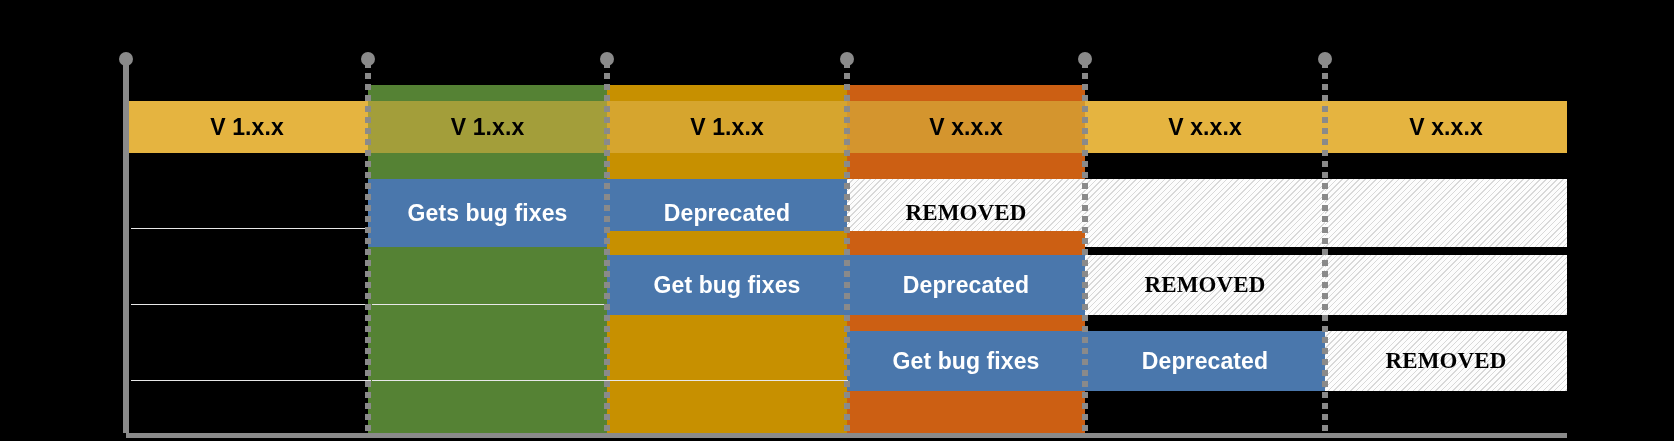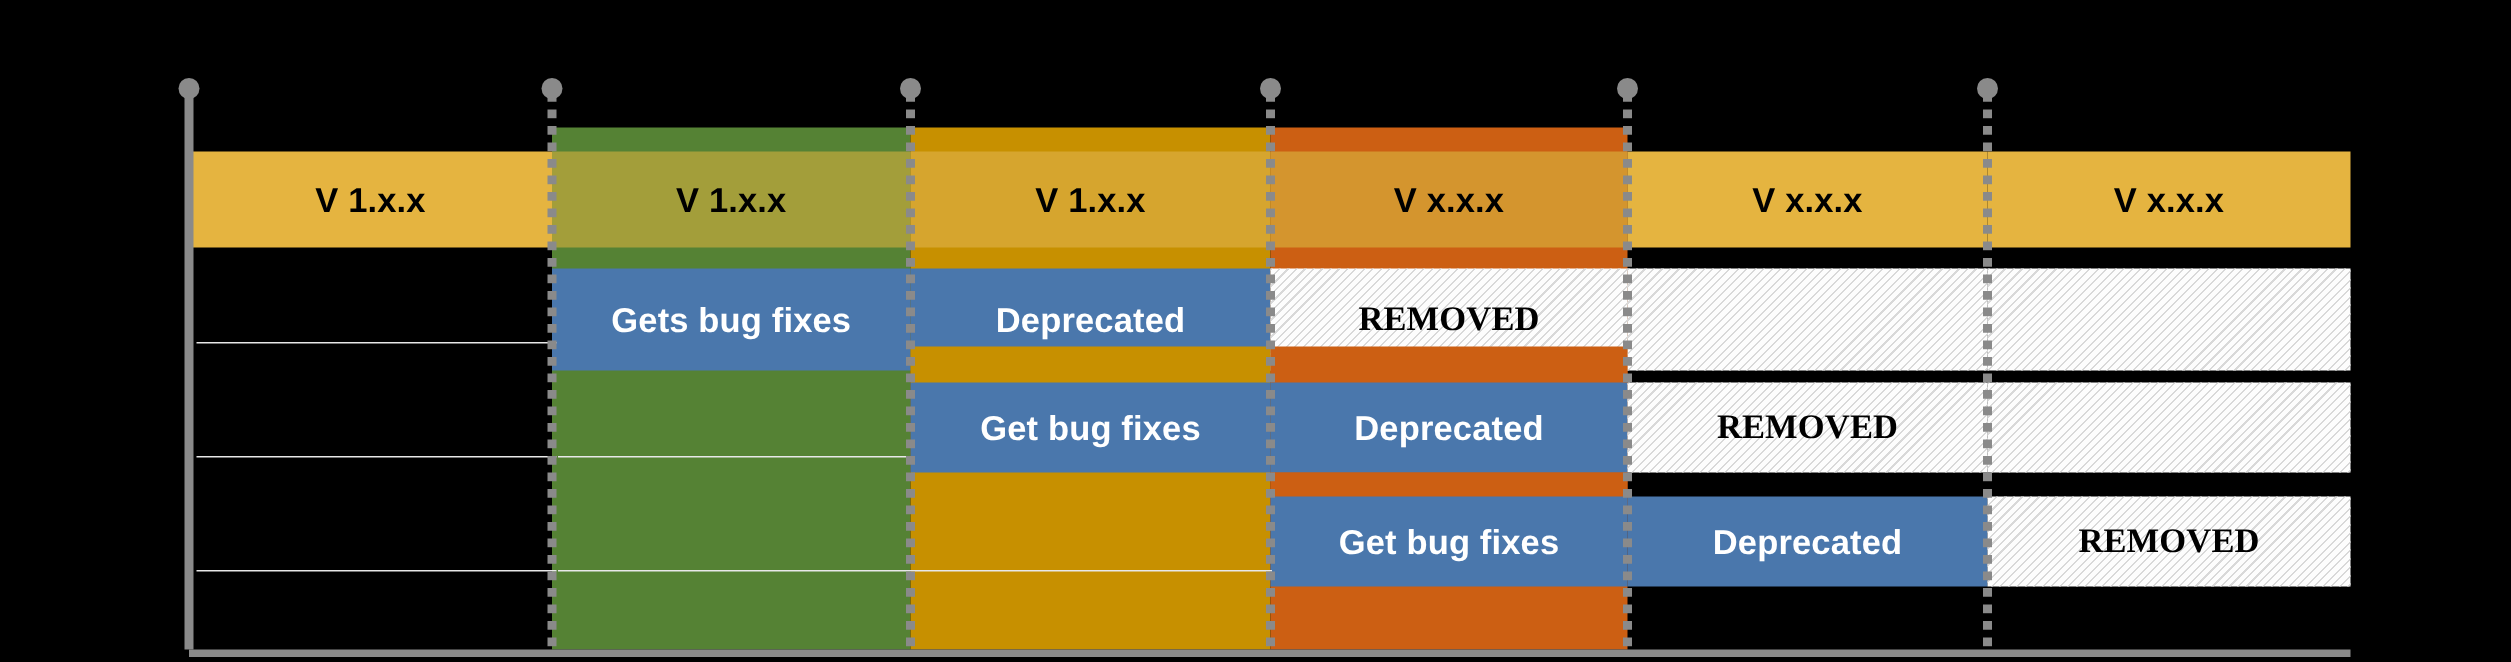--- a/index.html
+++ b/index.html
@@ -54,21 +54,21 @@
 
 <div id="stage">
 
   <div id="phases">
       <div class="phase" style="left: 368px; width: 239px; top: 85px; height: 348px; background: rgb(85, 130, 52);"></div>
       <div class="phase" style="left: 607px; width: 240px; top: 85px; height: 348px; background: rgb(199, 144, 0);"></div>
       <div class="phase" style="left: 847px; width: 238px; top: 85px; height: 348px; background: rgb(204, 95, 19);"></div>
     </div>
 
   <div id="rows">
-      <div class="row" style="top: 101px; height: 64px;">
+      <div class="row" style="top: 101px; height: 52px;">
         <div class="seg dark" style="left: 126px; width: 242px; background: rgb(229, 180, 64);">
           <span class="lbl">V 1.x.x</span>
         </div>
         <div class="seg dark" style="left: 368px; width: 239px; background: rgb(163, 158, 58);">
           <span class="lbl">V 1.x.x</span>
         </div>
         <div class="seg dark" style="left: 607px; width: 240px; background: rgb(214, 165, 46);">
           <span class="lbl">V 1.x.x</span>
         </div>
         <div class="seg dark" style="left: 847px; width: 238px; background: rgb(212, 149, 46);">

